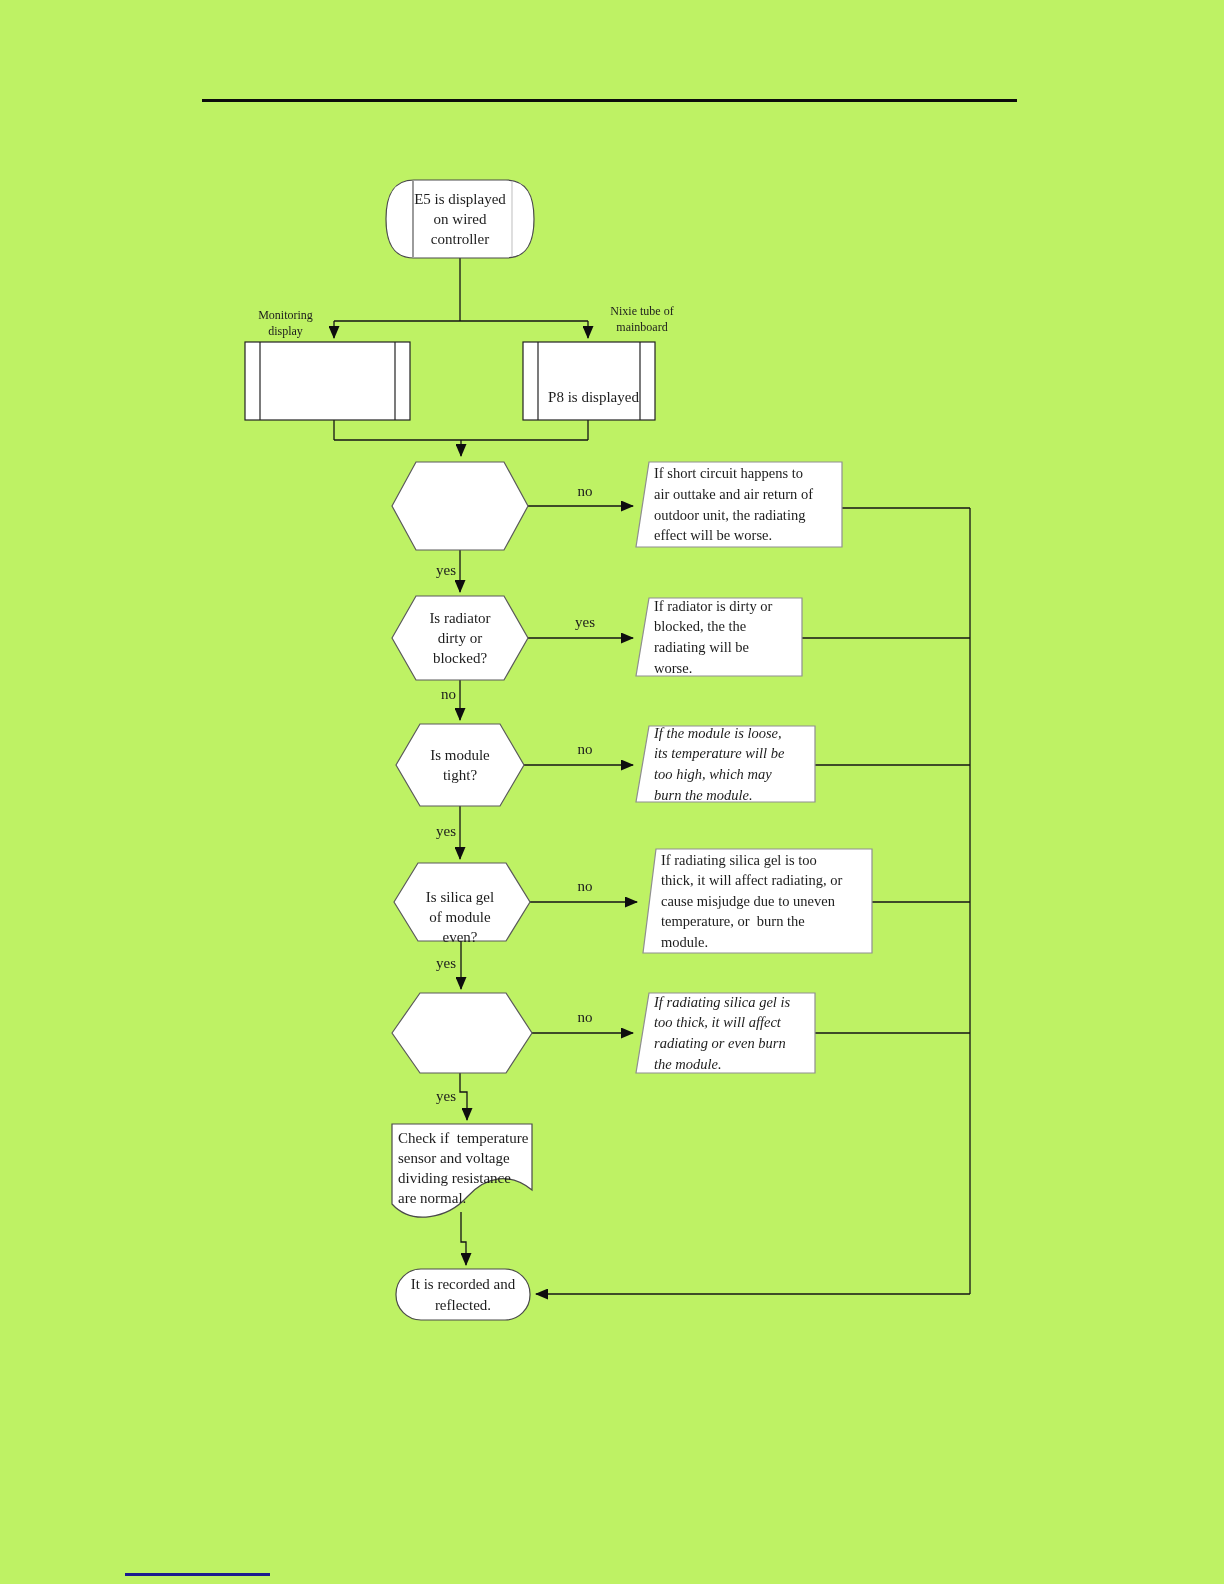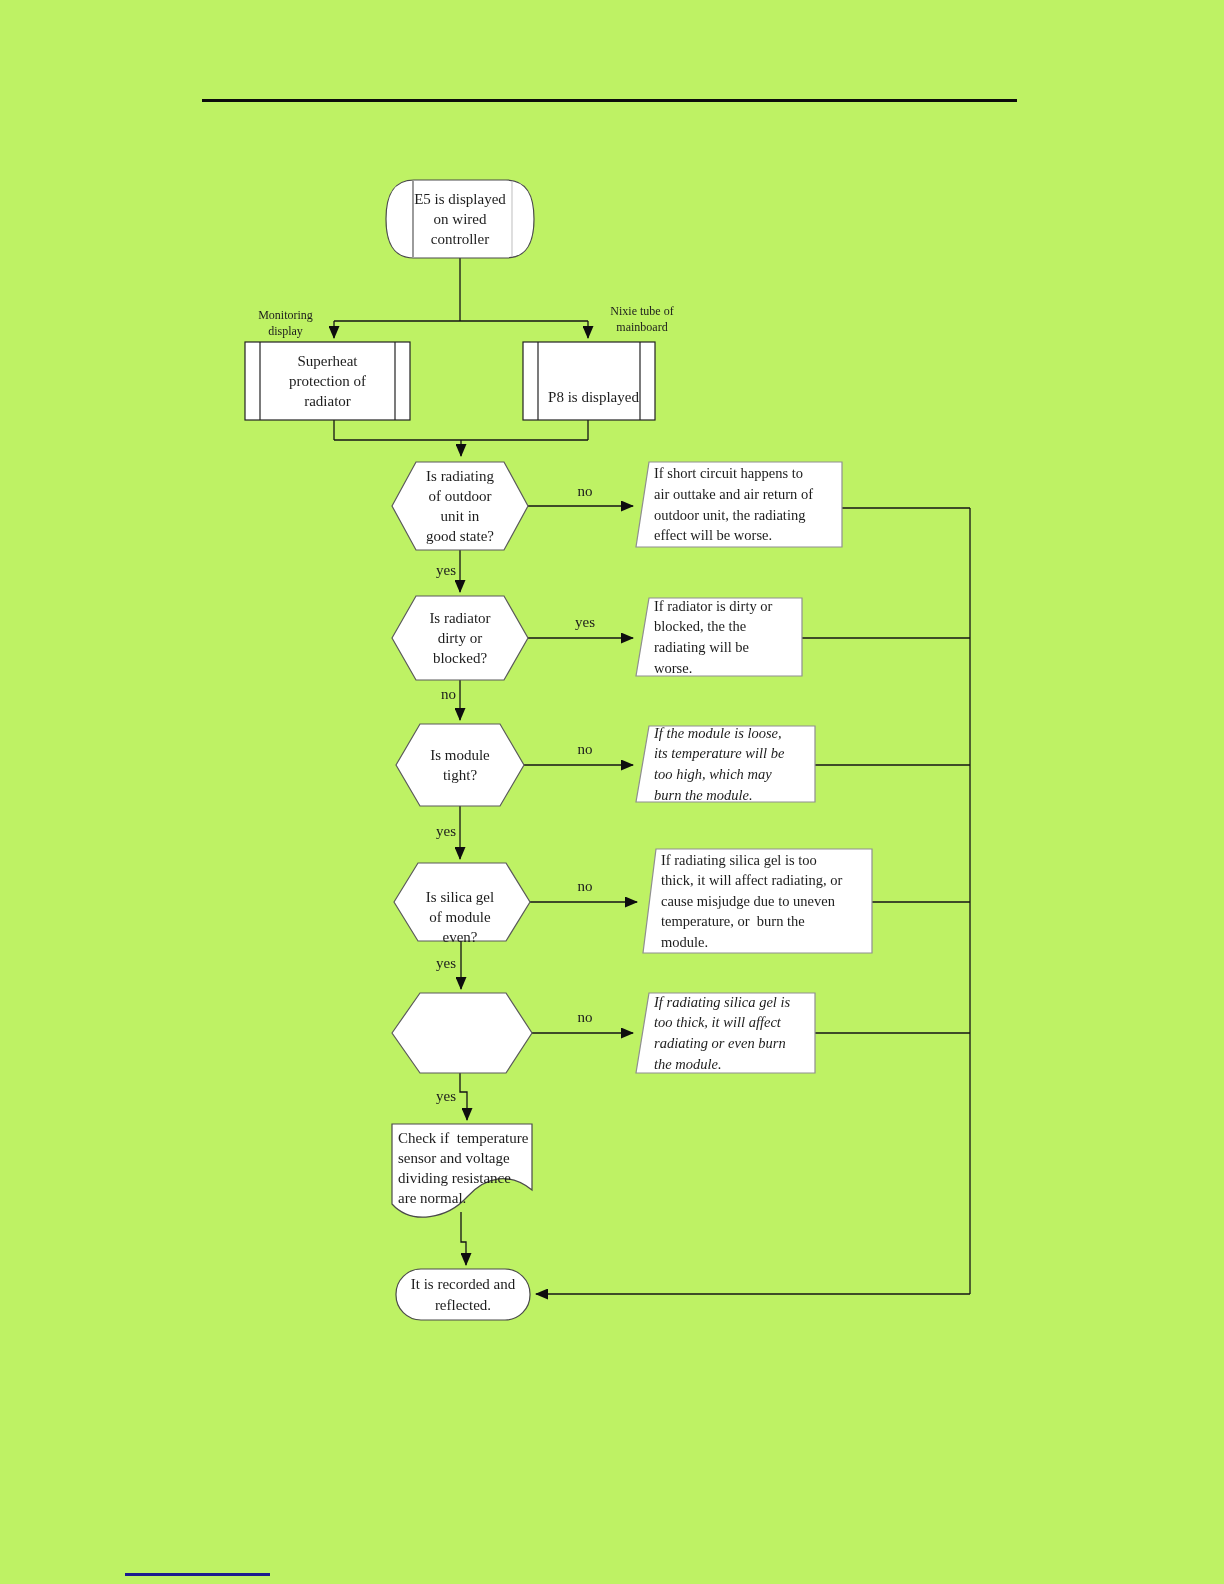--- a/index.html
+++ b/index.html
@@ -97,29 +97,22 @@
 
   <div class="txt" style="left:394px;top:186px;width:132px;height:66px;">E5 is displayed
 on wired
 controller</div>
 
   <div class="txt small" style="left:238px;top:309px;width:95px;height:30px;">Monitoring
 display</div>
   <div class="txt small" style="left:592px;top:305px;width:100px;height:30px;">Nixie tube of
 mainboard</div>
 
-  <div class="txt" style="left:262px;top:344px;width:131px;height:74px;">Superheat
-protection of
-radiator</div>
   <div class="txt" style="left:539px;top:360px;width:109px;height:74px;">P8 is displayed</div>
 
-  <div class="txt" style="left:398px;top:462px;width:124px;height:88px;">Is radiating
-of outdoor
-unit in
-good state?</div>
   <div class="txt" style="left:398px;top:596px;width:124px;height:84px;">Is radiator
 dirty or
 blocked?</div>
   <div class="txt" style="left:400px;top:724px;width:120px;height:82px;">Is module
 tight?</div>
   <div class="txt" style="left:398px;top:863px;width:124px;height:78px;margin-top:15px;">Is silica gel
 of module
 even?</div>
 
   <div class="txt note" style="left:638px;top:462px;width:200px;height:85px;">If short circuit happens to

